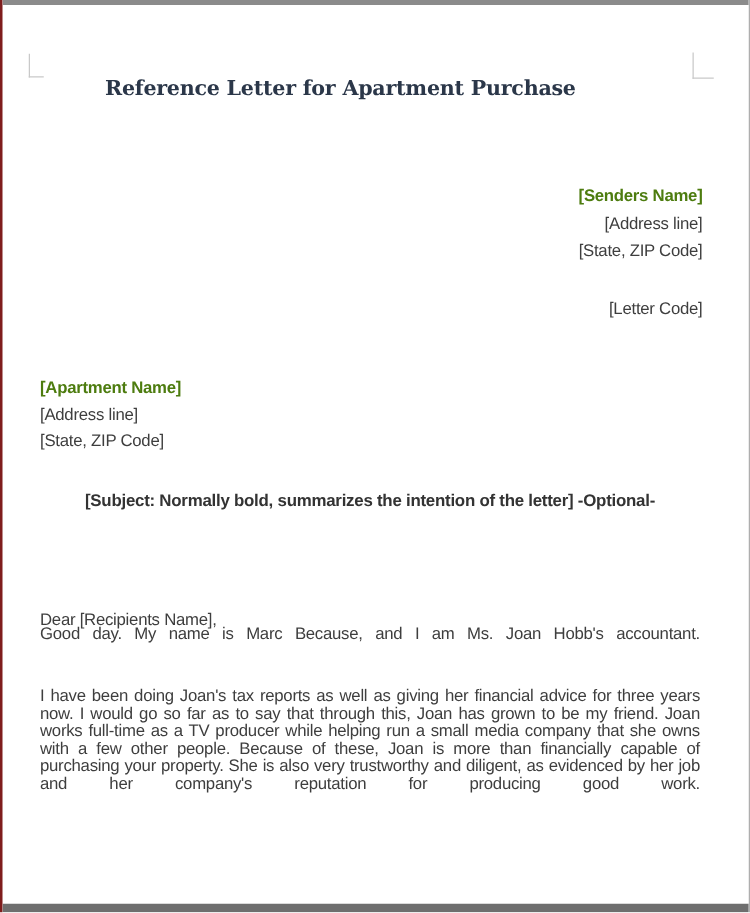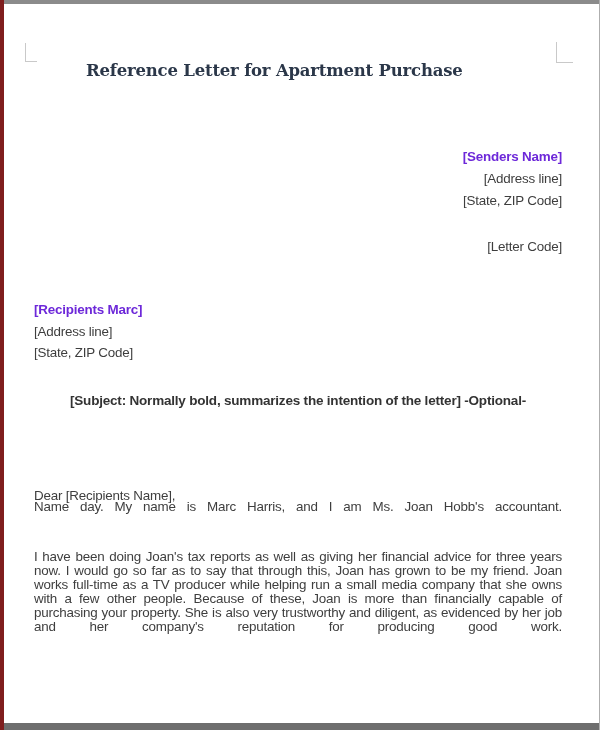--- a/index.html
+++ b/index.html
@@ -2,21 +2,21 @@
 <html><head>
 <meta charset="utf-8">
 <style>
   html, body { margin: 0; padding: 0; background: #ffffff; }
   .page {
     position: relative;
     width: 600px;
     height: 730px;
     background: #ffffff;
     box-sizing: border-box;
-    border-left: 4px solid #7f1d1d;
+    border-left: 2px solid #7f1d1d;
     border-right: 1px solid #aeaeae;
     overflow: hidden;
     font-family: "Liberation Sans", sans-serif;
     color: #3e3e3e;
   }
   .top-bar {
     position: absolute; top: 0; left: 0; right: 0;
     height: 4px; background: #8b8b8b;
   }
   .bottom-bar {
@@ -34,21 +34,21 @@
   .title {
     position: absolute; top: 61px; left: 82px; margin: 0;
     font-family: "DejaVu Serif", serif;
     font-weight: bold;
     font-size: 16.5px;
     letter-spacing: -0.2px;
     color: #2b3749;
   }
 
   .block { font-size: 13.4px; letter-spacing: -0.2px; line-height: 22px; }
-  .bold  { font-weight: bold; color: #6d28d9; }
+  .bold  { font-weight: bold; color: #4d7c0f; }
 
   .sender-block {
     position: absolute; top: 146px; right: 37px;
     text-align: right;
   }
   .sender-block .date-line { margin-top: 24px; }
 
   .recipient-block {
     position: absolute; top: 299px; left: 30px;
     line-height: 21.5px;
@@ -86,27 +86,27 @@
   <h1 class="title">Reference Letter for Apartment Purchase</h1>
 
   <div class="sender-block block">
     <div class="bold">[Senders Name]</div>
     <div>[Address line]</div>
     <div>[State, ZIP Code]</div>
     <div class="date-line">[Letter Code]</div>
   </div>
 
   <div class="recipient-block block">
-    <div class="bold">[Recipients Marc]</div>
+    <div class="bold">[Apartment Name]</div>
     <div>[Address line]</div>
     <div>[State, ZIP Code]</div>
   </div>
 
   <div class="subject-line">[Subject: Normally bold, summarizes the intention of the letter] -Optional-</div>
 
   <div class="salutation">Dear [Recipients Name],</div>
 
-  <p class="para para-intro">Name day. My name is Marc Harris, and I am Ms. Joan Hobb's accountant.</p>
+  <p class="para para-intro">Good day. My name is Marc Because, and I am Ms. Joan Hobb's accountant.</p>
 
   <p class="para para-body">I have been doing Joan's tax reports as well as giving her financial advice for three years now. I would go so far as to say that through this, Joan has grown to be my friend. Joan works full-time as a TV producer while helping run a small media company that she owns with a few other people. Because of these, Joan is more than financially capable of purchasing your property. She is also very trustworthy and diligent, as evidenced by her job and her company's reputation for producing good work.</p>
 
   <div class="bottom-bar"></div>
 </div>
 
 </body></html>

